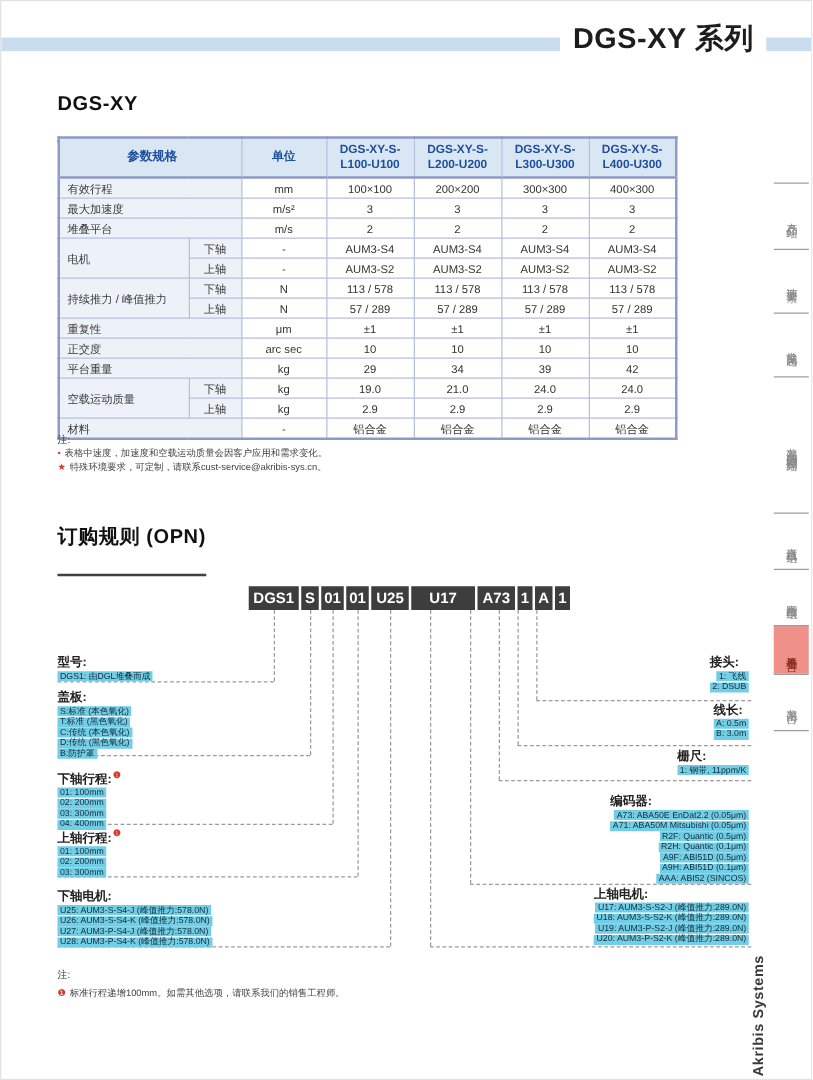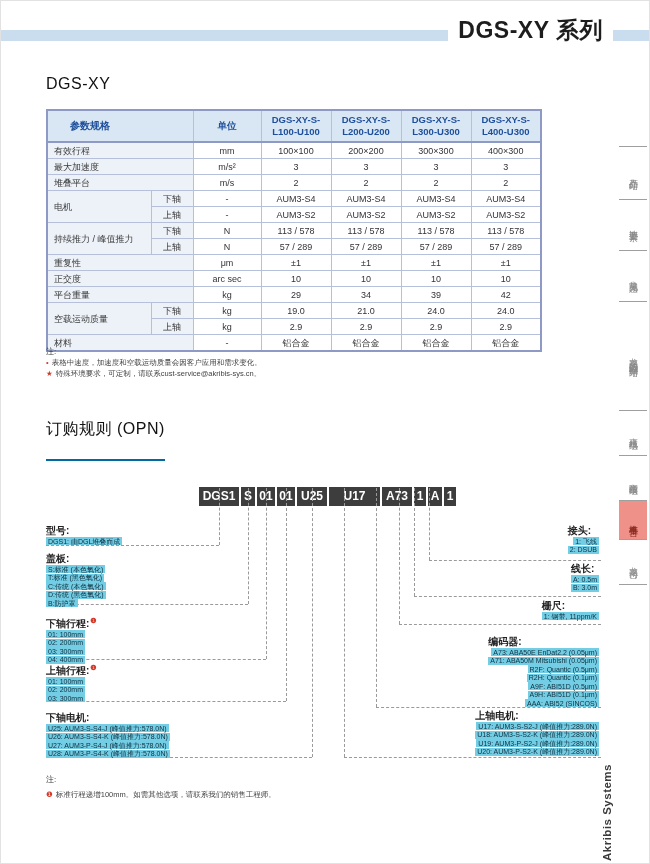--- a/index.html
+++ b/index.html
@@ -5,43 +5,43 @@
   html,body{margin:0;padding:0;background:#fff;}
   .page{position:relative;width:650px;height:864px;background:#fff;border:1px solid #e2e2e2;
         box-sizing:border-box;overflow:hidden;font-family:"Liberation Sans",sans-serif;color:#333;}
 
   
   .band{position:absolute;top:29px;left:0;right:0;height:11px;background:#c9ddef;}
   .page-title{position:absolute;top:13px;right:36px;background:#fff;padding:0 10px;
               font-size:23px;font-weight:700;color:#1d1d1d;letter-spacing:0.5px;line-height:32px;}
 
   
-  .sec-h{position:absolute;left:45px;font-size:16px;font-weight:400;color:#111;
-         border-bottom:2px solid #0369a1;padding-bottom:19px;letter-spacing:0.5px;}
+  .sec-h{position:absolute;left:45px;font-size:16px;font-weight:700;color:#111;
+         border-bottom:2px solid #404040;padding-bottom:19px;letter-spacing:0.5px;}
 
   
   .spec-table{position:absolute;top:108px;left:45px;border-collapse:collapse;table-layout:fixed;
               border:2px solid #8e9ac5;font-size:9px;}
   .spec-table th,.spec-table td{border:1px solid #b6c0da;padding:0 3px;height:15px;line-height:12px;
               text-align:center;font-weight:400;color:#333;}
   .spec-table thead th{background:#d9e6f3;color:#1e4f9c;font-weight:700;font-size:9.5px;
               height:30px;border-bottom:2px solid #8e9ac5;}
-  .spec-table thead th.param{text-align:left;padding-left:22px;font-size:10px;}
+  .spec-table thead th.param{text-align:center;padding-left:6px;font-size:10px;}
   .spec-table td.lc{background:#edf2f9;text-align:left;padding-left:6px;color:#3a3a3a;}
   .spec-table td.sub{text-align:center;padding-left:3px;}
 
   
   .notes{position:absolute;left:45px;font-size:7.5px;color:#444;line-height:9px;}
   .tn-label{font-size:8px;color:#333;margin-bottom:2px;}
   .tn-line{margin-top:2px;}
   .marker{color:#d43a2a;margin-right:3px;font-size:7.5px;}
 
   
   .diagram{position:absolute;top:462px;left:0;right:0;height:360px;}
-  .code-row{position:absolute;top:24px;left:198px;display:flex;gap:2px;}
+  .code-row{position:absolute;top:6px;left:198px;display:flex;gap:2px;}
   .code-box{height:19px;line-height:19px;background:#3d3d3d;color:#fff;font-weight:700;
             font-size:12px;text-align:center;}
   .vline{position:absolute;width:0;border-left:1px dashed #9a9a9a;}
   .hline{position:absolute;height:0;border-top:1px dashed #9a9a9a;}
   .callout{position:absolute;}
   .co-left{left:45px;text-align:left;}
   .co-right{right:50px;text-align:left;}
   .co-title{font-size:10px;font-weight:700;color:#222;line-height:12px;}
   .opt{display:table;font-size:7px;line-height:7px;padding:0.5px 2px;margin-bottom:0.5px;
        background:#73cee5;color:#0f2f3e;white-space:nowrap;}

